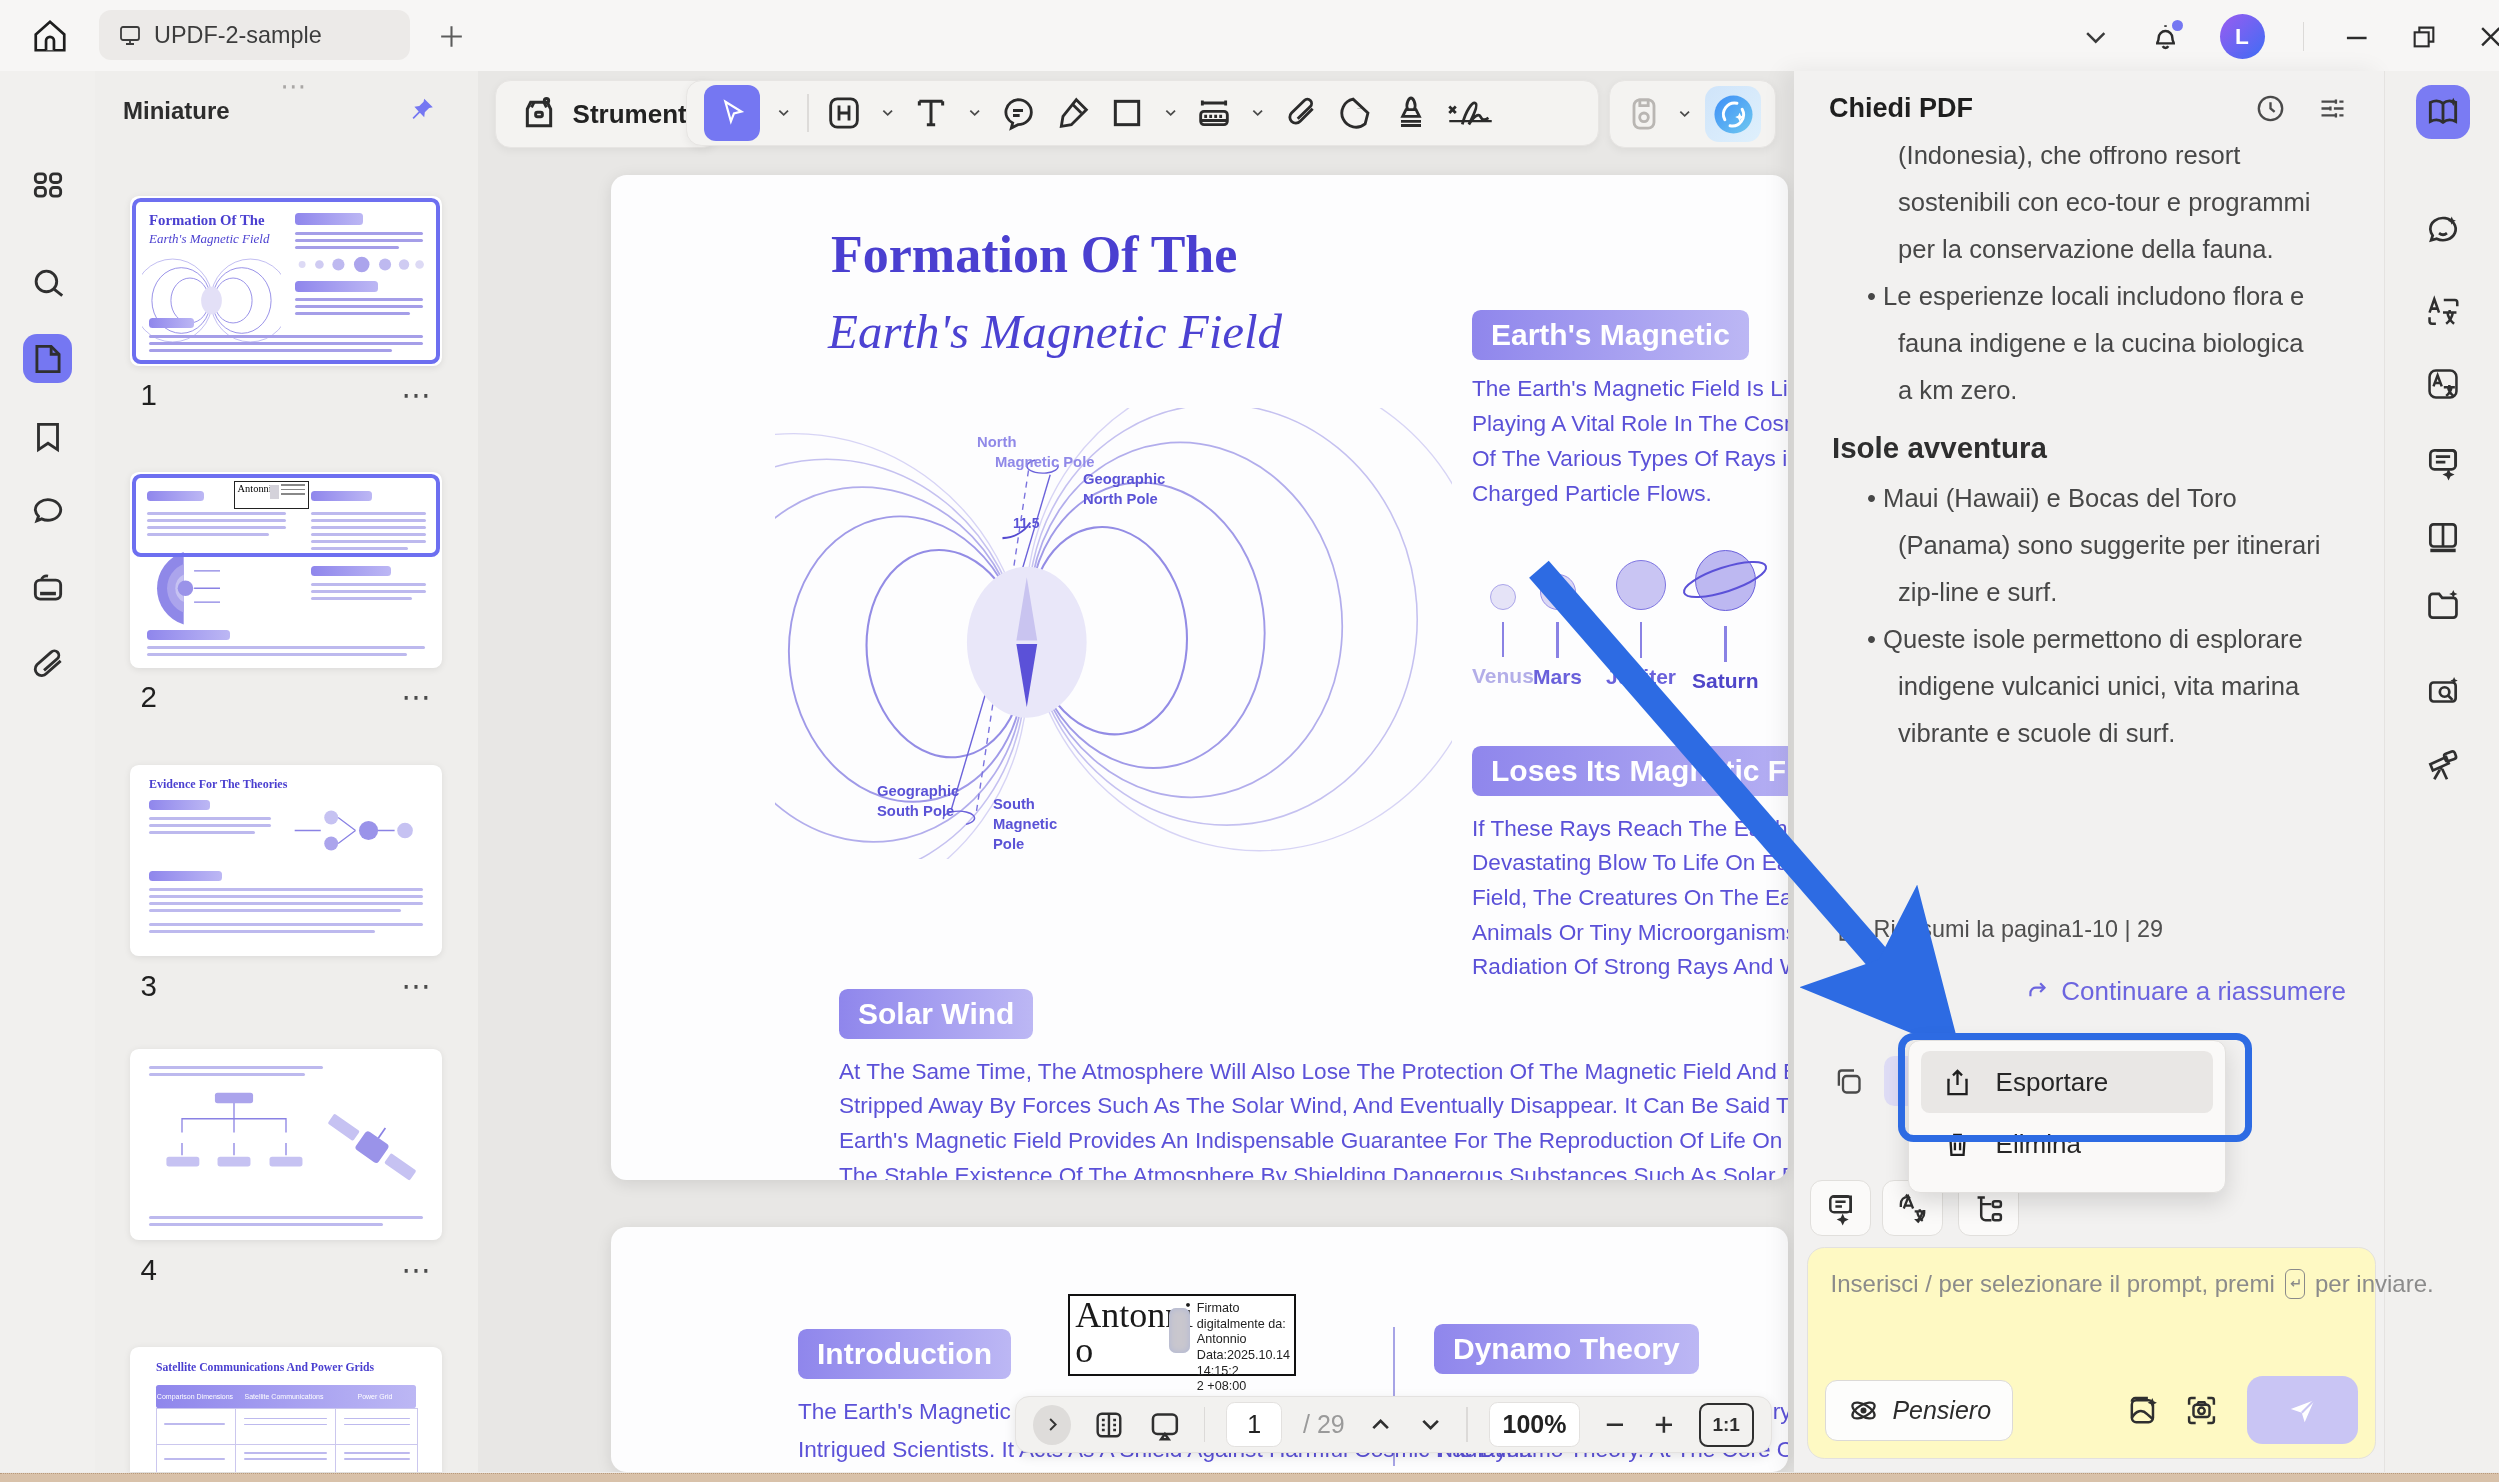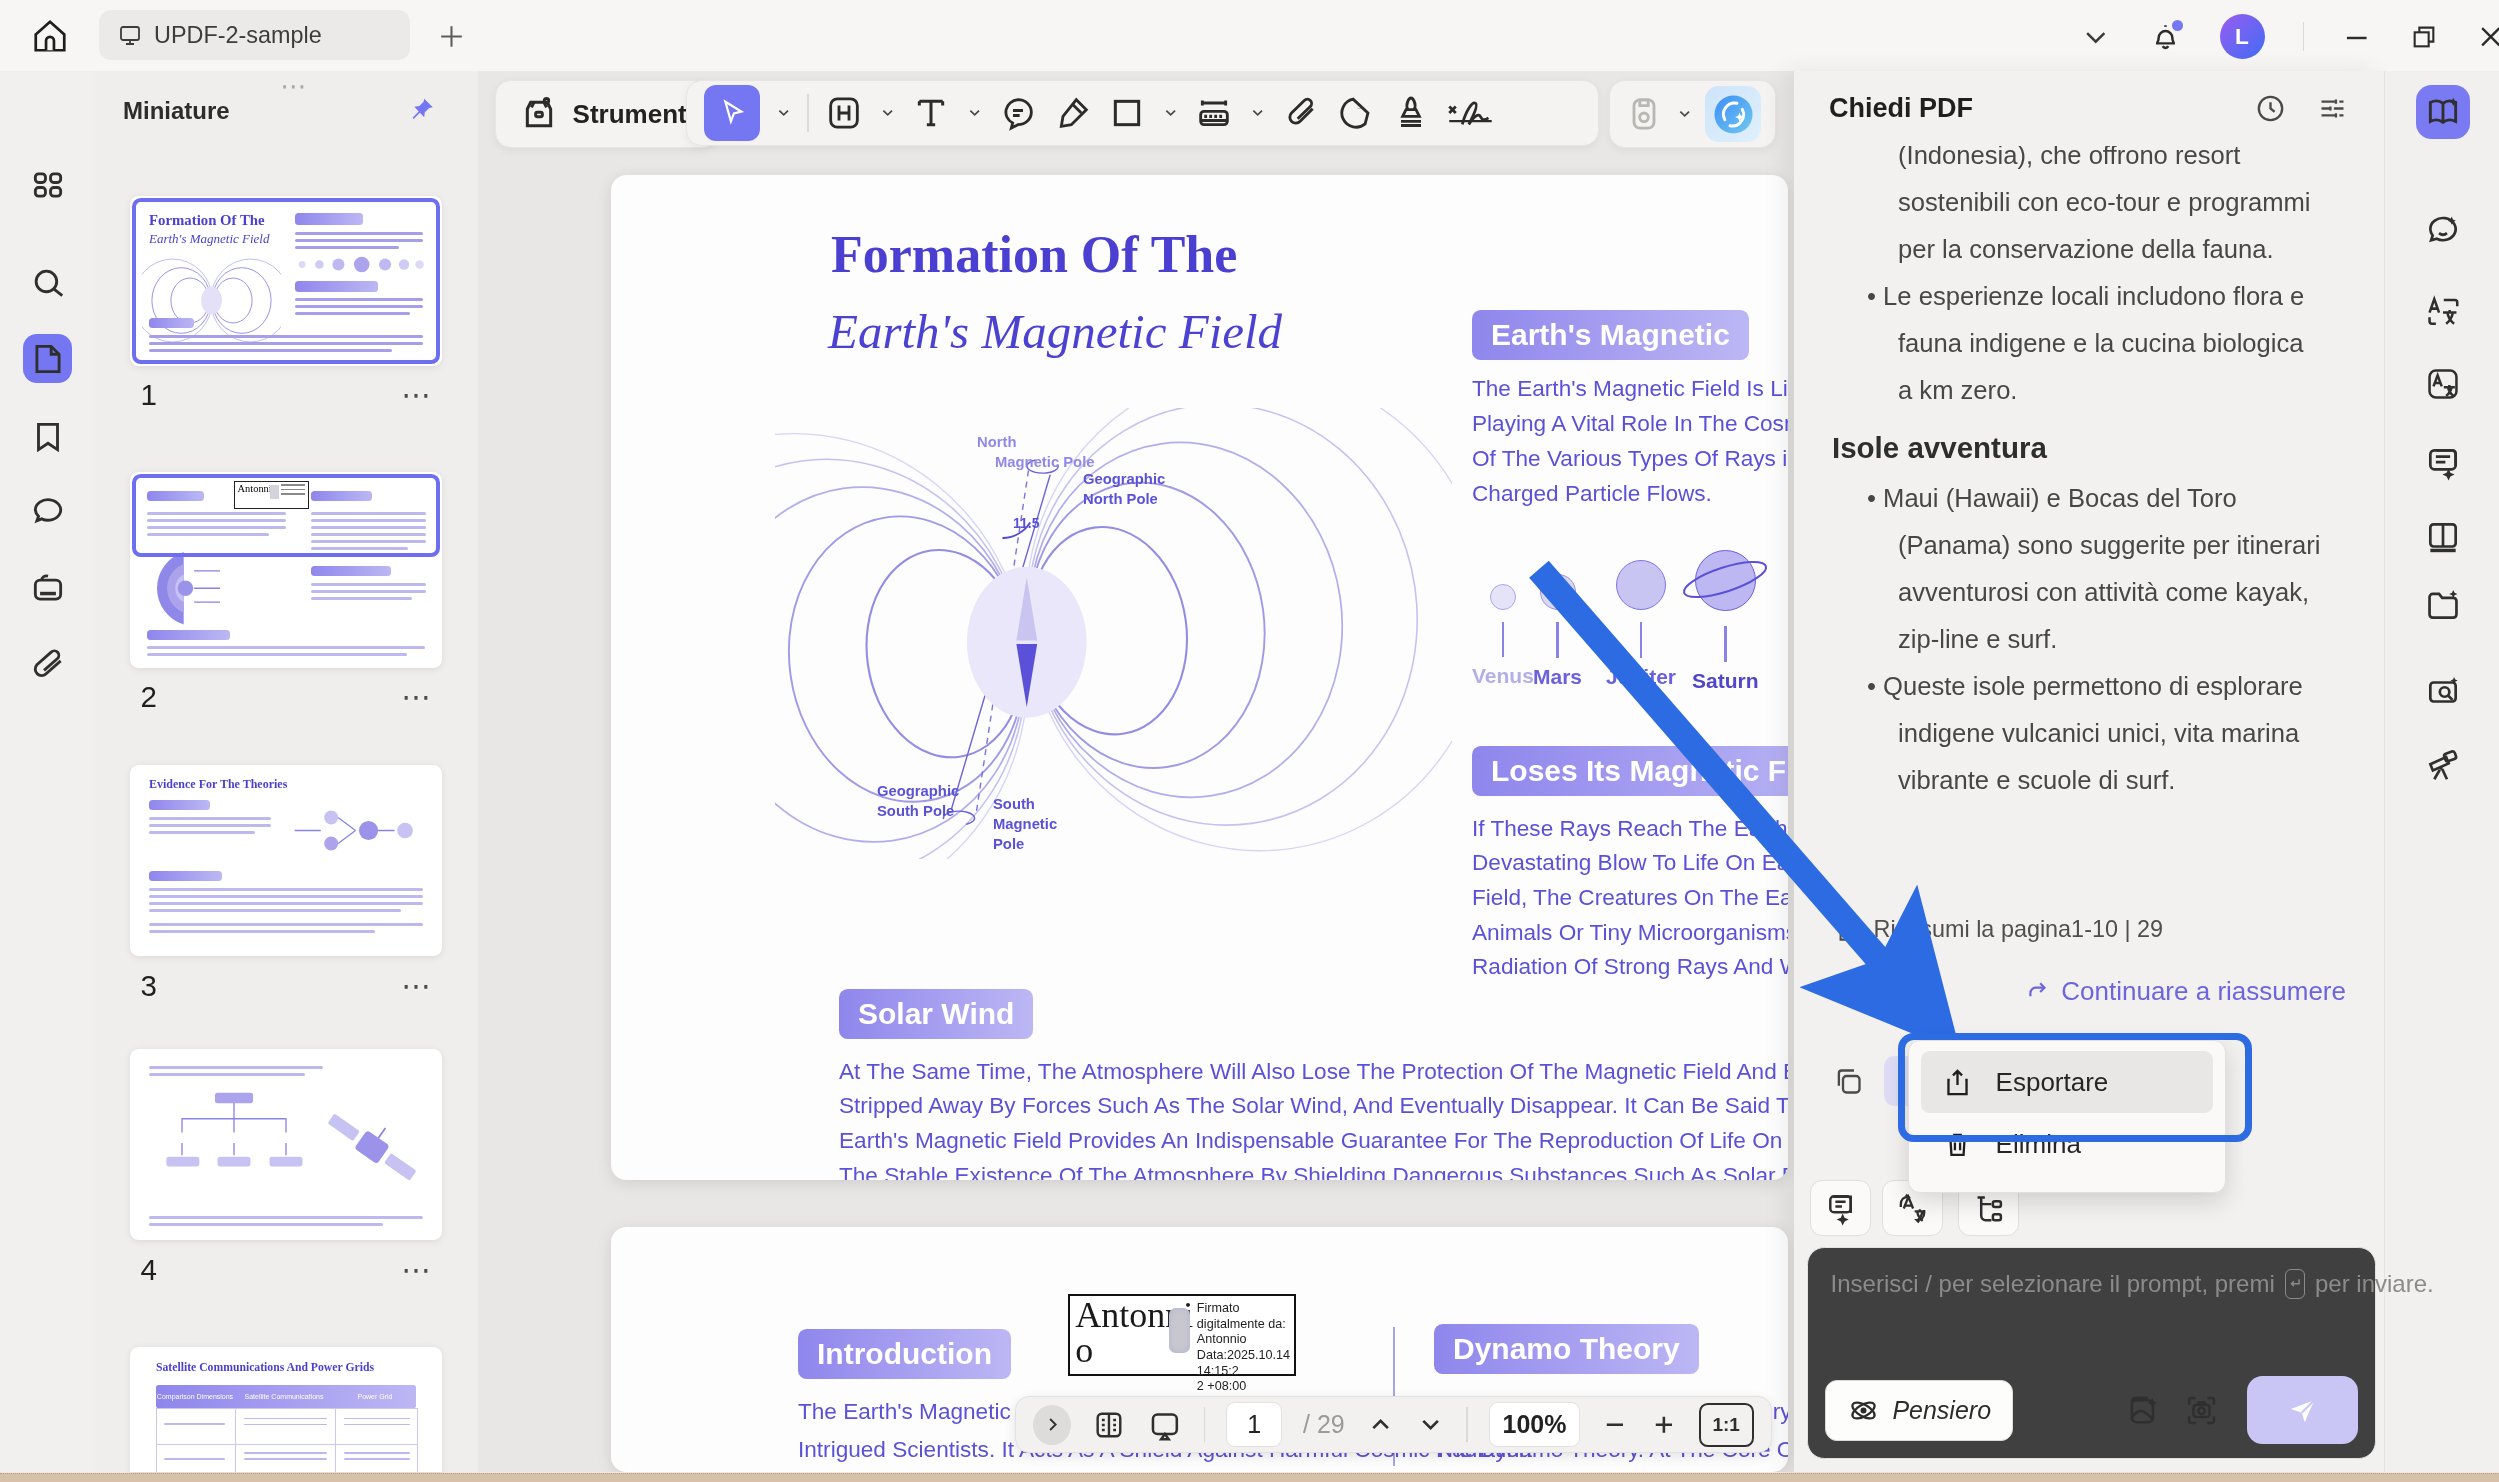--- a/index.html
+++ b/index.html
@@ -89,21 +89,21 @@
   .act-row{left:38px;top:910px;display:flex;align-items:center;gap:19px;color:#4a4a4a;}
   .more-btn{width:57px;height:50px;background:#DEDCF5;border-radius:10.4px;display:flex;align-items:center;justify-content:center;font-size:26px;font-weight:bold;color:#3f3f3f;letter-spacing:1.7px;}
   .quick{top:1109px;width:59px;height:54px;background:#FBFAF9;border:0.9px solid #E1DFDC;border-radius:12px;display:flex;align-items:center;justify-content:center;color:#2f2f2f;}
   
   #ctxmenu{left:114px;top:969px;width:318px;height:153px;background:#FAF9F8;border:0.9px solid #E2E0DE;border-radius:12px;box-shadow:0 8.7px 24px rgba(0,0,0,.14);z-index:40;padding:10.4px 12px;box-sizing:border-box;}
   .mi{height:62px;display:flex;align-items:center;gap:22.6px;padding:0 21px;border-radius:8.7px;font-size:26px;color:#262626;}
   .mi.hover{background:#E9E7E5;}
   .mi .mic{width:31px;height:31px;color:#1f1f1f;}
   #annot{left:104px;top:962px;width:340px;height:95px;border:7px solid #2D6BE3;border-radius:15.6px;z-index:50;}
   
-  #chatcard{left:13px;top:1176px;width:569px;height:212px;background:#404040;border:0.9px solid #E3E1DF;border-radius:17.4px;box-sizing:border-box;padding:21px 22.6px;z-index:20;}
+  #chatcard{left:13px;top:1176px;width:569px;height:212px;background:#fef9c3;border:0.9px solid #E3E1DF;border-radius:17.4px;box-sizing:border-box;padding:21px 22.6px;z-index:20;}
   .ph{display:flex;align-items:center;gap:10.4px;color:#8B8B8B;font-size:24px;white-space:nowrap;}
   .enterkey{width:31px;height:28px;border:1.7px solid #8a8a8a;border-radius:6px;display:flex;align-items:center;justify-content:center;color:#8a8a8a;}
   .chat-bottom{position:absolute;left:17.4px;right:17.4px;bottom:14px;display:flex;align-items:center;gap:22.6px;font-style:italic;}
   .think{height:59px;border:0.9px solid #DCDAD7;background:#FDFDFC;border-radius:12px;display:flex;align-items:center;gap:12px;padding:0 21px;font-size:25px;color:#2c2c2c;}
   .cic{width:35px;height:35px;color:#2f2f2f;}
   .send{width:111px;height:68px;background:#C9C5F4;border-radius:15.6px;display:flex;align-items:center;justify-content:center;margin-left:5.2px;}
   
   #arrow{left:0;top:0;width:2500px;height:1482px;pointer-events:none;z-index:35;}
   
   #deskstrip{left:0;top:1473px;width:2500px;height:9.5px;background:#D8C1A9;border-top:1.7px dotted #B89A7C;z-index:60;}
@@ -632,21 +632,20 @@
     <div class="ai-body">
       <div class="ai-line">(Indonesia), che offrono resort</div>
       <div class="ai-line">sostenibili con eco-tour e programmi</div>
       <div class="ai-line">per la conservazione della fauna.</div>
       <div class="ai-line b">• Le esperienze locali includono flora e</div>
       <div class="ai-line">fauna indigene e la cucina biologica</div>
       <div class="ai-line">a km zero.</div>
       <div class="ai-head">Isole avventura</div>
       <div class="ai-line b">• Maui (Hawaii) e Bocas del Toro</div>
       <div class="ai-line">(Panama) sono suggerite per itinerari</div>
-      <div class="ai-line">avventurosi con attività come kayak,</div>
       <div class="ai-line">zip-line e surf.</div>
       <div class="ai-line b">• Queste isole permettono di esplorare</div>
       <div class="ai-line">indigene vulcanici unici, vita marina</div>
       <div class="ai-line">vibrante e scuole di surf.</div>
     </div>
     <div class="abs src-row">
       <svg width="29.5" height="29.5" viewBox="0 0 24 24" fill="none" stroke="#4F4F4F" stroke-width="1.7">
           <path d="M7 4 h13 M7 8 h13 M7 4 v16 h6" fill="none"></path>
           <path d="M8 8"></path>
           <rect x="6" y="3.4" width="14" height="10" rx="2.4"></rect>

